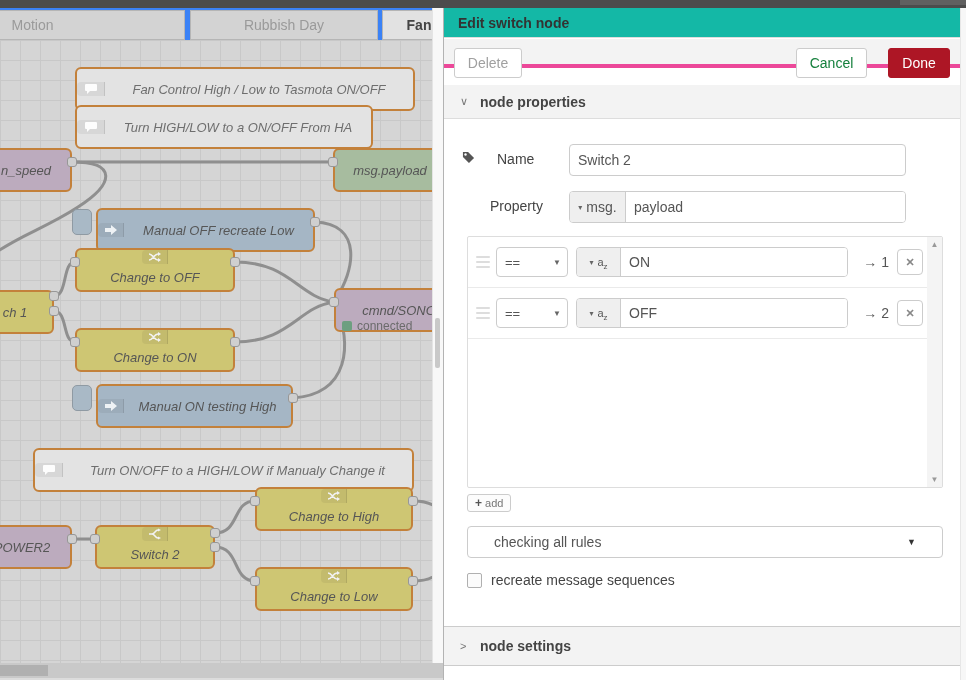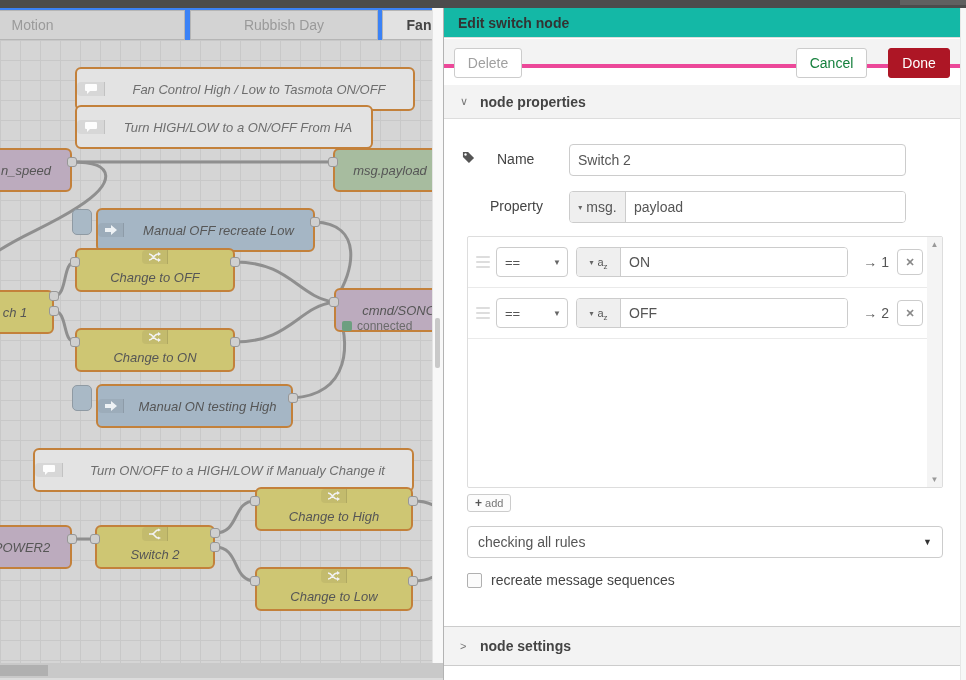--- a/index.html
+++ b/index.html
@@ -87,21 +87,21 @@
   .rule-select { width:72px; height:30px; margin-left:6px; border:1px solid #ccc; border-radius:4px; background:#fff;
                  display:flex; align-items:center; justify-content:space-between; padding:0 6px 0 8px; font-size:13px; color:#555; }
   .rule-ti { position:static; width:272px; height:30px; margin-left:8px; }
   .rule-target { margin-left:auto; font-size:14px; color:#555; }
   .xbtn { width:26px; height:26px; margin-left:8px; border:1px solid #ccc; border-radius:4px; background:#fff;
           display:flex; align-items:center; justify-content:center; font-size:11px; color:#888; font-weight:bold; }
   .add-btn { position:absolute; left:23px; top:486px; height:18px; padding:0 7px; border:1px solid #ccc; border-radius:3px;
              background:#fcfcfc; display:flex; align-items:center; gap:3px; font-size:11px; color:#777; }
   .add-btn .plus { font-weight:bold; color:#555; font-size:12px; }
   .mode-select { position:absolute; left:23px; top:518px; width:476px; height:32px; border:1px solid #ccc; border-radius:4px;
-                 background:#fff; display:flex; align-items:center; justify-content:space-between; padding:0 10px; font-size:14px; color:#555; }
+                 background:#fff; display:flex; align-items:center; justify-content:space-between; padding:0 26px; font-size:14px; color:#555; }
   .mode-select .sel-caret { font-size:9px; color:#333; }
   .chk-row { position:absolute; left:23px; top:564px; display:flex; align-items:center; gap:9px; font-size:14px; color:#444; }
   .chk { width:15px; height:15px; border:1px solid #b0b0b0; border-radius:2px; background:#fbfbfb; }
   .tray-rscroll { position:absolute; right:0; top:0; width:6px; height:100%; background:#f7f7f7; border-left:1px solid #e7e7e7; }
 </style>
 </head>
 <body>
 
 <div class="abs topbar"></div>
 <div class="abs topbar-seg"></div>

